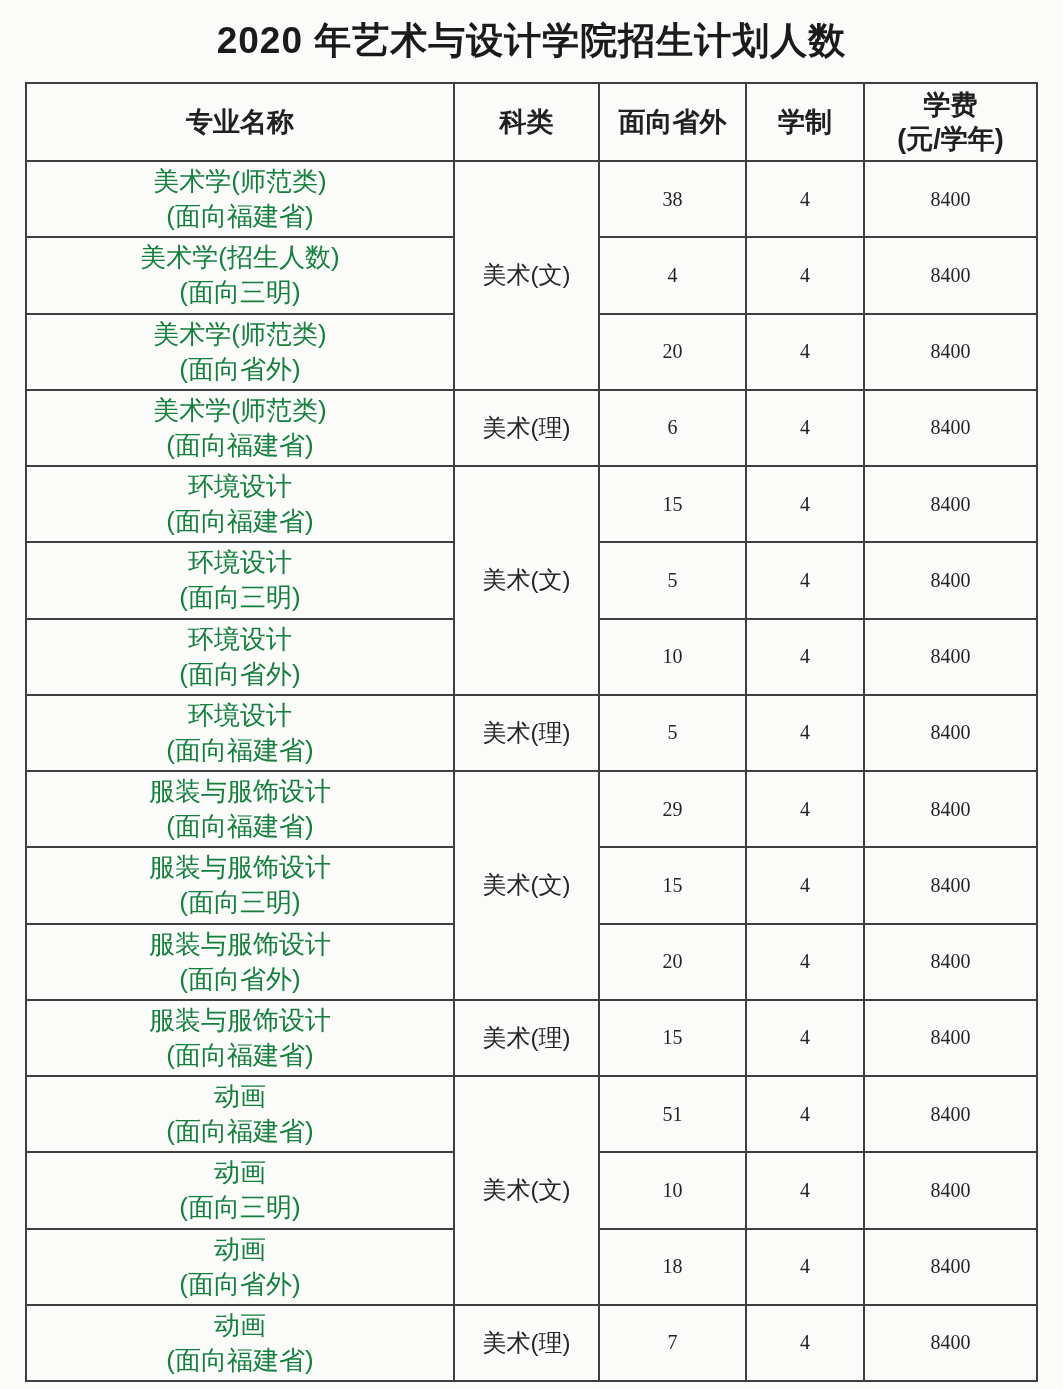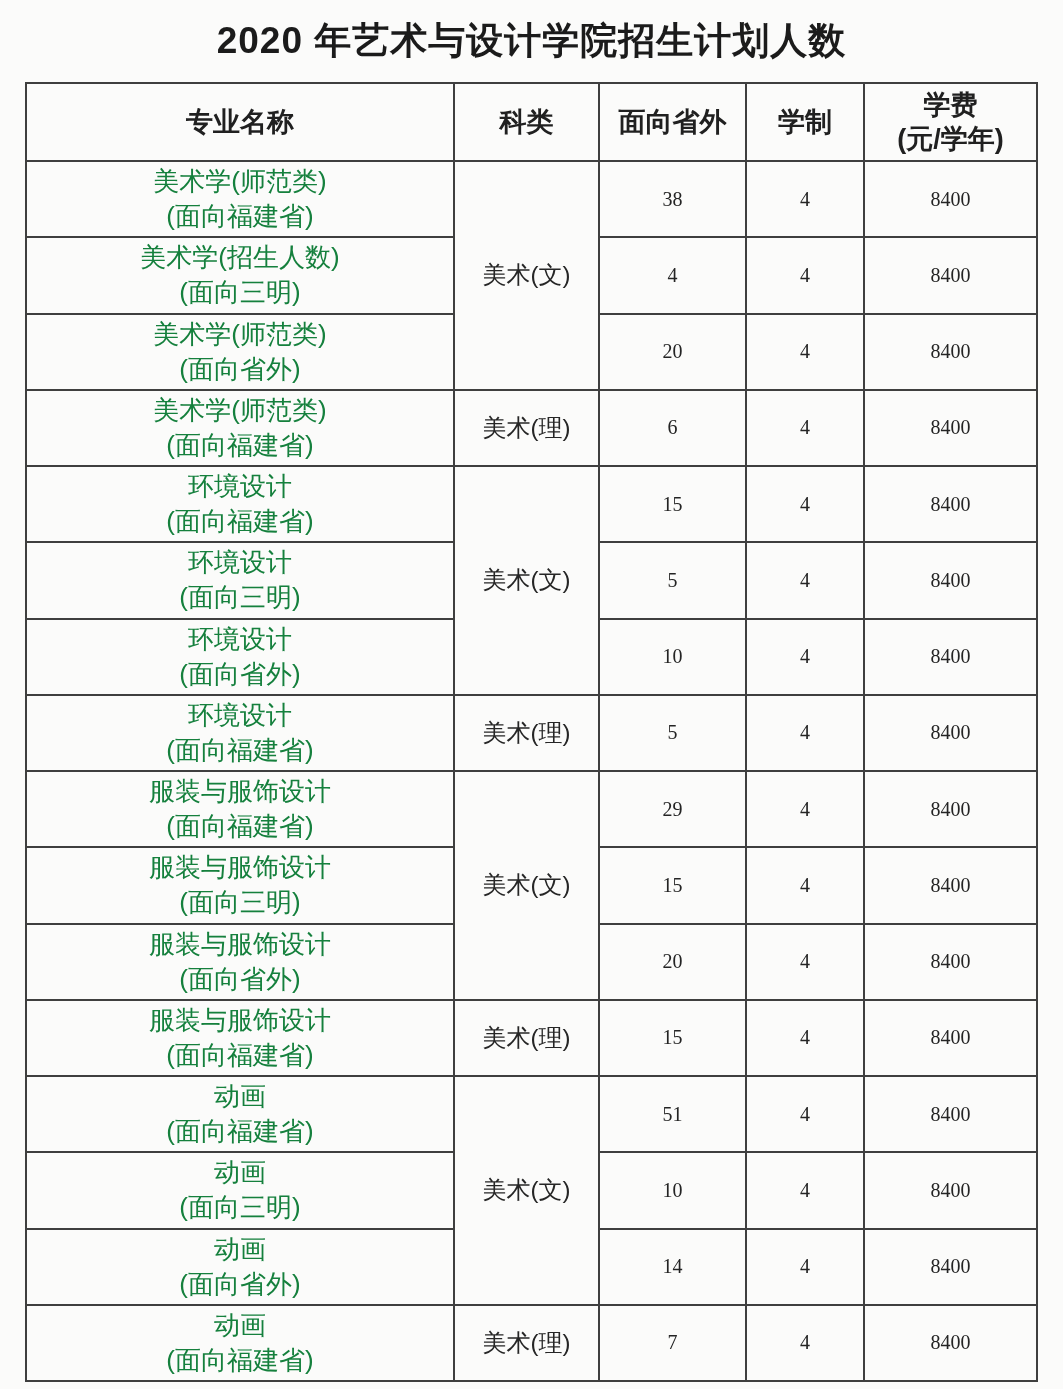--- a/index.html
+++ b/index.html
@@ -228,21 +228,21 @@
     </td>
     <td class="num">10</td>
     <td class="num">4</td>
     <td class="num">8400</td>
   </tr>
   <tr class="body-row">
     <td class="major">
       <div>动画</div>
       <div>(面向省外)</div>
     </td>
-    <td class="num">14</td>
+    <td class="num">18</td>
     <td class="num">4</td>
     <td class="num">8400</td>
   </tr>
   <tr class="body-row">
     <td class="major">
       <div>动画</div>
       <div>(面向福建省)</div>
     </td>
     <td class="cat" rowspan="1">美术(理)</td>
     <td class="num">7</td>

